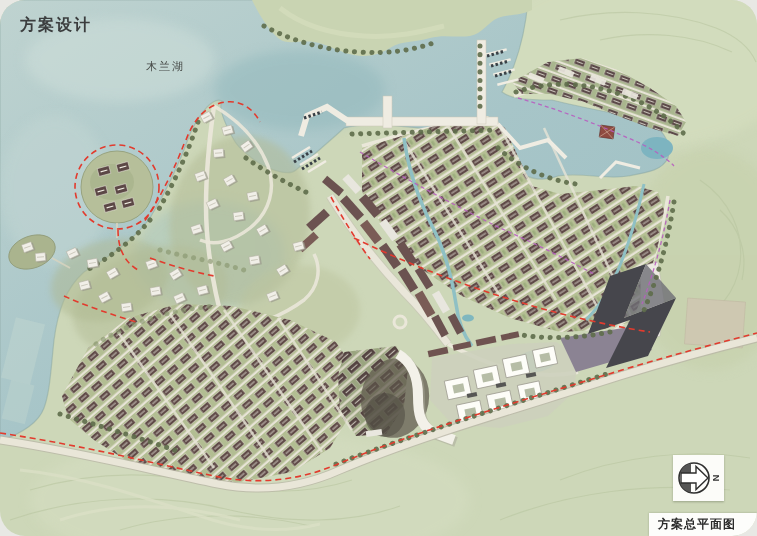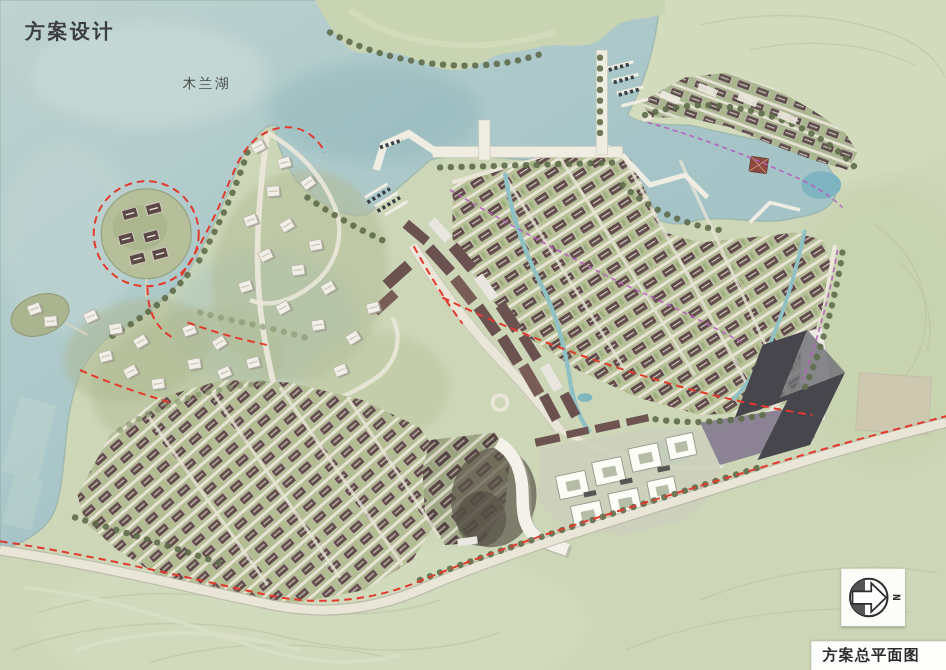--- a/index.html
+++ b/index.html
@@ -1,17 +1,17 @@
 <!DOCTYPE html>
 <html><head>
 <meta charset="utf-8">
 <style>
   html,body{margin:0;padding:0;background:#e8e8e4;}
   .stage{position:relative;width:757px;height:536px;overflow:hidden;
-         font-family:Liberation Mono, monospace;}
+         font-family:Liberation Sans, sans-serif;border-radius:25px;}
   .stage svg.plan{position:absolute;left:0;top:0;}
   .title{position:absolute;left:20px;top:15px;font-size:16px;font-weight:bold;
          letter-spacing:2px;color:#3b3d3e;}
   .lake-label{position:absolute;left:146px;top:59px;font-size:11px;
          letter-spacing:2px;color:#474b48;}
   .compass{position:absolute;left:673px;top:455px;width:51px;height:46px;
          background:#fcfcf9;box-shadow:0 1px 2px rgba(60,70,50,.35);
          display:flex;align-items:center;justify-content:center;}
   .compass .n{font-size:9px;font-weight:bold;color:#2e2e2e;
          transform:rotate(90deg);margin-left:2px;}

